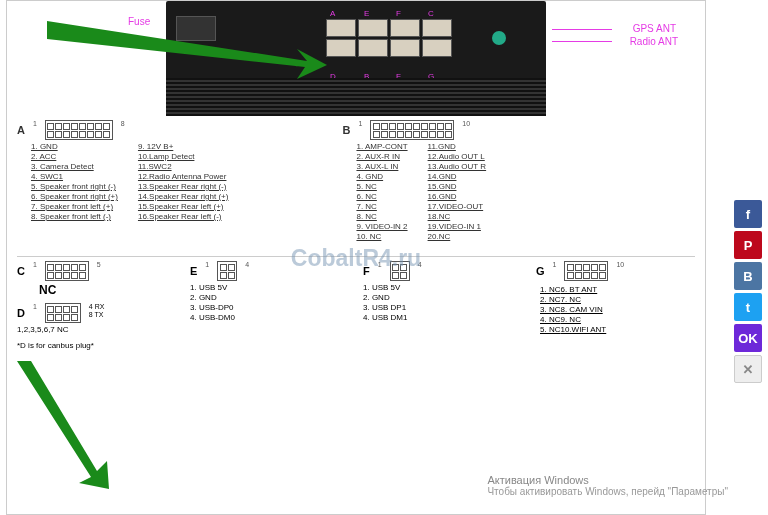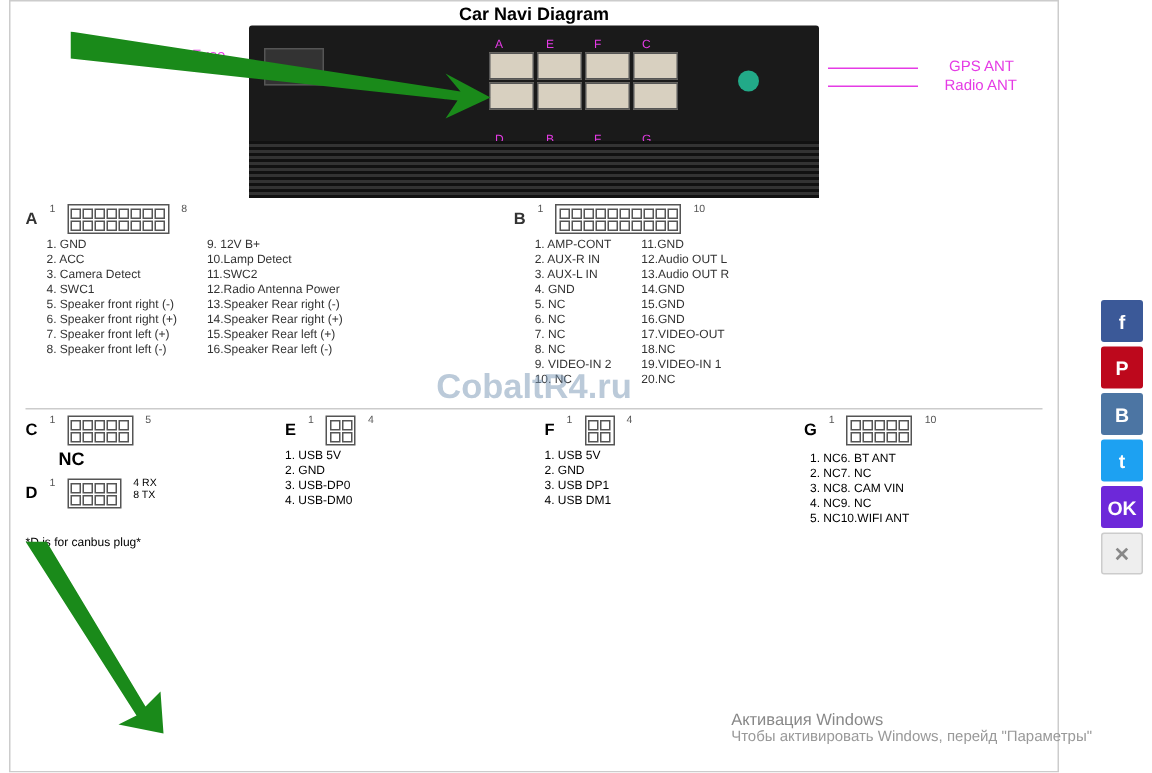--- a/index.html
+++ b/index.html
@@ -23,41 +23,40 @@
   .pinouts { display:flex; flex-wrap:wrap; padding:4px 10px; font-size:8px; color:#333; }
   .colA { width:48%; }
   .colB { width:52%; }
   .connrow { display:flex; align-items:flex-start; gap:8px; margin-bottom:2px; }
   .connlabel { font-size:11px; font-weight:bold; padding-top:4px; }
   .connector { display:inline-block; border:1px solid #555; padding:1px; }
   .connector .r { display:flex; }
   .connector .p { width:7px; height:7px; border:1px solid #555; margin:0.5px; background:#fff; }
   .pinlist { display:flex; gap:20px; margin:2px 0 6px 14px; }
   .pinlist ul { list-style:none; }
-  .pinlist li { font-size:8px; line-height:1.25; white-space:nowrap; }
+  .pinlist li { font-size:8px; line-height:1.25; white-space:nowrap;text-decoration:underline; }
   .bottom-conns { display:flex; gap:14px; padding:0 10px; font-size:8px; }
   .bcol { flex:1; }
   .bcol ul { list-style:none; margin:2px 0 0 0; }
   .bcol li { font-size:8px; line-height:1.25; white-space:nowrap; }
   .nc-big { font-size:12px; font-weight:bold; margin-left:22px; }
   .note { font-size:8px; margin-left:10px; }
   .watermark { position:absolute; left:50%; top:50%; transform:translate(-50%,-50%); font-size:23px; color:rgba(120,150,180,0.5); pointer-events:none; font-weight:700; }
   .sidebar { position:absolute; right:4px; top:200px; width:30px; }
   .sb-btn { width:28px; height:28px; margin-bottom:3px; display:flex; align-items:center; justify-content:center; color:#fff; font-size:13px; font-weight:bold; border-radius:2px; cursor:pointer; }
   .fb{background:#3b5998;} .pn{background:#bd081c;} .vk{background:#4c75a3;} .tw{background:#1da1f2;} .od{background:#6d28d9;} .xx{background:#eee;color:#888;border:1px solid #ccc;}
   .win-act { position:absolute; right:40px; bottom:18px; font-size:10px; color:#999; text-align:left; }
   .win-act .h { font-size:11px; color:#888; }
   .numlabel { font-size:7px; color:#555; }
   hr.sep { border:none; border-top:1px solid #ccc; margin:4px 10px; }
 </style>
 </head>
 <body>
 
 <div class="wrap">
-  <div class="title">Car Navi Diagram</div>
 
   <div class="device">
     <span class="fuse-lbl">Fuse</span>
     <div class="fuse-box"></div>
     <div class="port-cluster">
       <div class="port-row">
         <span class="port-lbl" style="top:-10px;left:4px">A</span>
         <span class="port-lbl" style="top:-10px;left:38px">E</span>
         <span class="port-lbl" style="top:-10px;left:70px">F</span>
         <span class="port-lbl" style="top:-10px;left:102px">C</span>
@@ -244,20 +243,23 @@
               <div class="p"></div>
               <div class="p"></div>
               <div class="p"></div>
             </div>
         </div>
         <div style="font-size:7px;line-height:1.1;">
           <div>4 RX</div>
           <div>8 TX</div>
         </div>
       </div>
+      <ul id="connD-l">
+          <li>1,2,3,5,6,7 NC</li>
+        </ul>
     </div>
     <div class="bcol">
       <div class="connrow">
         <span class="connlabel">E</span>
         <span class="numlabel">1</span>
         <div class="connector">
           <div class="r">
               <div class="p"></div>
               <div class="p"></div>
             </div>

